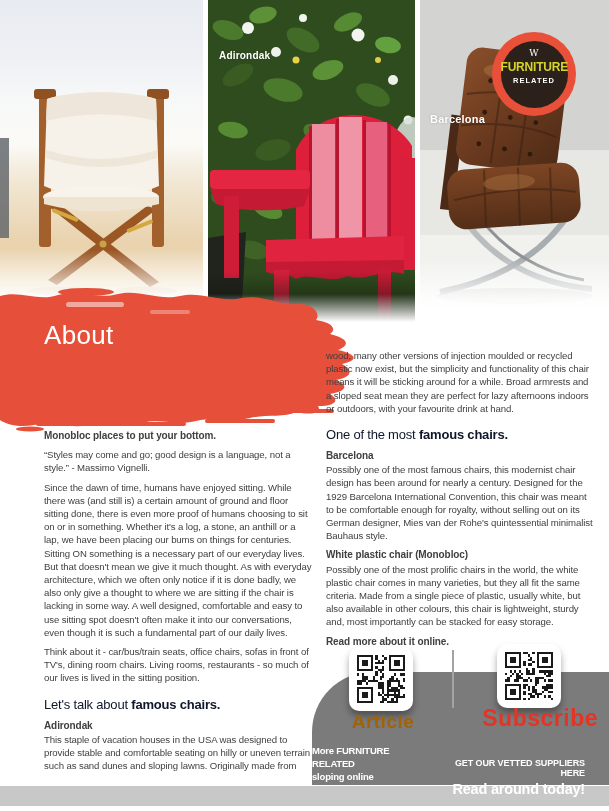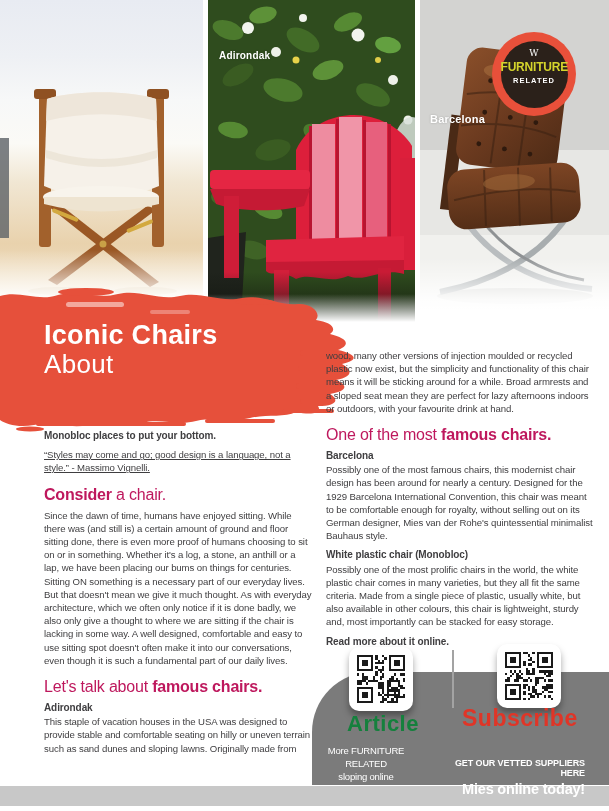--- a/index.html
+++ b/index.html
@@ -25,41 +25,41 @@
   .hero-l1{font-size:27px;line-height:29px;font-weight:bold;letter-spacing:.3px;}
   .hero-l2,.hero-l3{font-size:26px;line-height:28px;font-weight:normal;letter-spacing:.3px;}
 
   
   .col{position:absolute;width:272px;font-size:9.6px;line-height:13.2px;color:#3f3e40;
        letter-spacing:-.1px;z-index:3;}
   .col-left{left:44px;top:429px;}
   .col-right{left:326px;top:349px;}
   .col p{margin:0 4px 6px 0;}
   .lead{font-weight:bold;font-size:10px;margin:0 0 1px 0;}
-  .quote{margin:0 0 6px 0;text-decoration:underline;}
-  h2.sec{font-size:16px;line-height:21px;font-weight:normal;letter-spacing:-.2px;
-         color:#be185d;margin:9px 0 4px 0;}
+  .quote{margin:0 0 6px 0;}
+  h2.sec{font-size:13px;line-height:21px;font-weight:normal;letter-spacing:-.2px;
+         color:#0f172a;margin:9px 0 4px 0;}
   h2.sec b{letter-spacing:-.2px;}
   .subhead{font-weight:bold;font-size:10px;margin:4px 0 1px 0;}
   .cta{font-weight:bold;font-size:10px;margin-top:3px;}
 
   
   .panel{position:absolute;left:312px;top:672px;width:297px;height:113px;background:#7b7b7b;
          border-top-left-radius:60px;z-index:4;}
   .divider{position:absolute;left:452px;top:650px;width:2px;height:58px;background:#a3a3a3;z-index:5;}
   .qr-box{position:absolute;width:64px;height:64px;background:#ffffff;border-radius:10px;z-index:6;
           box-shadow:0 5px 7px rgba(0,0,0,.35);display:flex;align-items:center;justify-content:center;}
   #qr-article{left:349px;top:647px;}
   #qr-subscribe{left:497px;top:644px;}
   .qr{width:48px;height:48px;}
   .article-title{position:absolute;left:316px;top:711px;width:134px;text-align:center;z-index:6;
-                 font-size:22px;font-weight:bold;color:#15803d;letter-spacing:.5px;}
-  .article-sub{position:absolute;left:312px;top:744px;width:108px;text-align:center;z-index:6;
-               color:#ffffff;font-weight:normal;font-size:9.5px;line-height:13px;letter-spacing:-.2px;}
-  .subscribe-title{position:absolute;left:462px;top:705px;width:136px;text-align:left;z-index:6;
+                 font-size:19px;font-weight:bold;color:#a16207;letter-spacing:.5px;}
+  .article-sub{position:absolute;left:312px;top:744px;width:108px;text-align:left;z-index:6;
+               color:#ffffff;font-weight:bold;font-size:9.5px;line-height:13px;letter-spacing:-.2px;}
+  .subscribe-title{position:absolute;left:462px;top:705px;width:136px;text-align:right;z-index:6;
                    font-size:23px;font-weight:bold;color:#e03527;letter-spacing:.5px;}
   .subscribe-sub{position:absolute;left:430px;top:758px;width:155px;text-align:right;z-index:6;color:#ffffff;}
   .subscribe-sub .s1{font-size:9px;font-weight:bold;letter-spacing:-.1px;}
   .subscribe-sub .s2{font-size:14.5px;font-weight:bold;margin-top:3px;letter-spacing:-.2px;}
 
   .footer-strip{position:absolute;left:0;top:786px;width:609px;height:20px;background:#c8c8c8;z-index:1;}
 </style>
 </head>
 <body>
 
@@ -260,29 +260,28 @@
       <rect x="282" y="121" width="52" height="4" rx="2"></rect>
       <rect x="36" y="134" width="150" height="4" rx="2"></rect>
       <rect x="205" y="131" width="70" height="4" rx="2"></rect>
       <ellipse cx="30" cy="141" rx="14" ry="2.5"></ellipse>
     </g>
     <rect x="66" y="14" width="58" height="5" rx="2.5" fill="#ffffff" opacity=".5"></rect>
     <rect x="150" y="22" width="40" height="4" rx="2" fill="#ffffff" opacity=".3"></rect>
   </svg>
 
   <div class="hero">
-    <div class="hero-l1">Iconic Chairs</div>
     <div class="hero-l3">About</div>
   </div>
 
   <div class="col col-left">
     <p class="lead">Monobloc places to put your bottom.</p>
     <p class="quote">“Styles may come and go; good design is a language, not a style.”  - Massimo Vignelli.</p>
-    <h2 class="sec"><b>Consider</b><span> a chair.</span></h2>
     <p>Since the dawn of time, humans have enjoyed sitting. While there was (and still is) a certain amount of ground and floor sitting done, there is even more proof of humans choosing to sit on or in something. Whether it's a log, a stone, an anthill or a lap, we have been placing our bums on things for centuries. Sitting ON something is a necessary part of our everyday lives. But that doesn't mean we give it much thought. As with everyday architecture, which we often only notice if it is done badly, we also only give a thought to where we are sitting if the chair is lacking in some way. A well designed, comfortable and easy to use sitting spot doesn't often make it into our conversations, even though it is such a fundamental part of our daily lives.</p>
+    <p>Think about it - car/bus/train seats, office chairs, sofas in front of TV's, dining room chairs. Living rooms, restaurants - so much of our lives is lived in the sitting position.</p>
     <h2 class="sec"><span>Let's talk about </span><b>famous chairs.</b></h2>
     <div class="subhead">Adirondak</div>
     <p>This staple of vacation houses in the USA was designed to provide stable and comfortable seating on hilly or uneven terrain such as sand dunes and sloping lawns. Originally made from</p>
   </div>
 
   <div class="col col-right">
     <p>wood, many other versions of injection moulded or recycled plastic now exist, but the simplicity and functionality of this chair means it will be sticking around for a while. Broad armrests and a sloped seat mean they are perfect for lazy afternoons indoors or outdoors, with your favourite drink at hand.</p>
     <h2 class="sec"><span>One of the most </span><b>famous chairs.</b></h2>
     <div class="subhead">Barcelona</div>
     <p>Possibly one of the most famous chairs, this modernist chair design has been around for nearly a century. Designed for the 1929 Barcelona International Convention, this chair was meant to be comfortable enough for royalty, without selling out on its German designer, Mies van der Rohe's quintessential minimalist Bauhaus style.</p>
@@ -547,17 +546,17 @@
 
   <div class="article-title">Article</div>
   <div class="article-sub">
     <div>More FURNITURE RELATED</div>
     <div>sloping online</div>
   </div>
 
   <div class="subscribe-title">Subscribe</div>
   <div class="subscribe-sub">
     <div class="s1">GET OUR VETTED SUPPLIERS HERE</div>
-    <div class="s2">Mies online today!</div>
+    <div class="s2">Read around today!</div>
   </div>
 
   <div class="footer-strip"></div>
 </div>
 
 </body></html>

